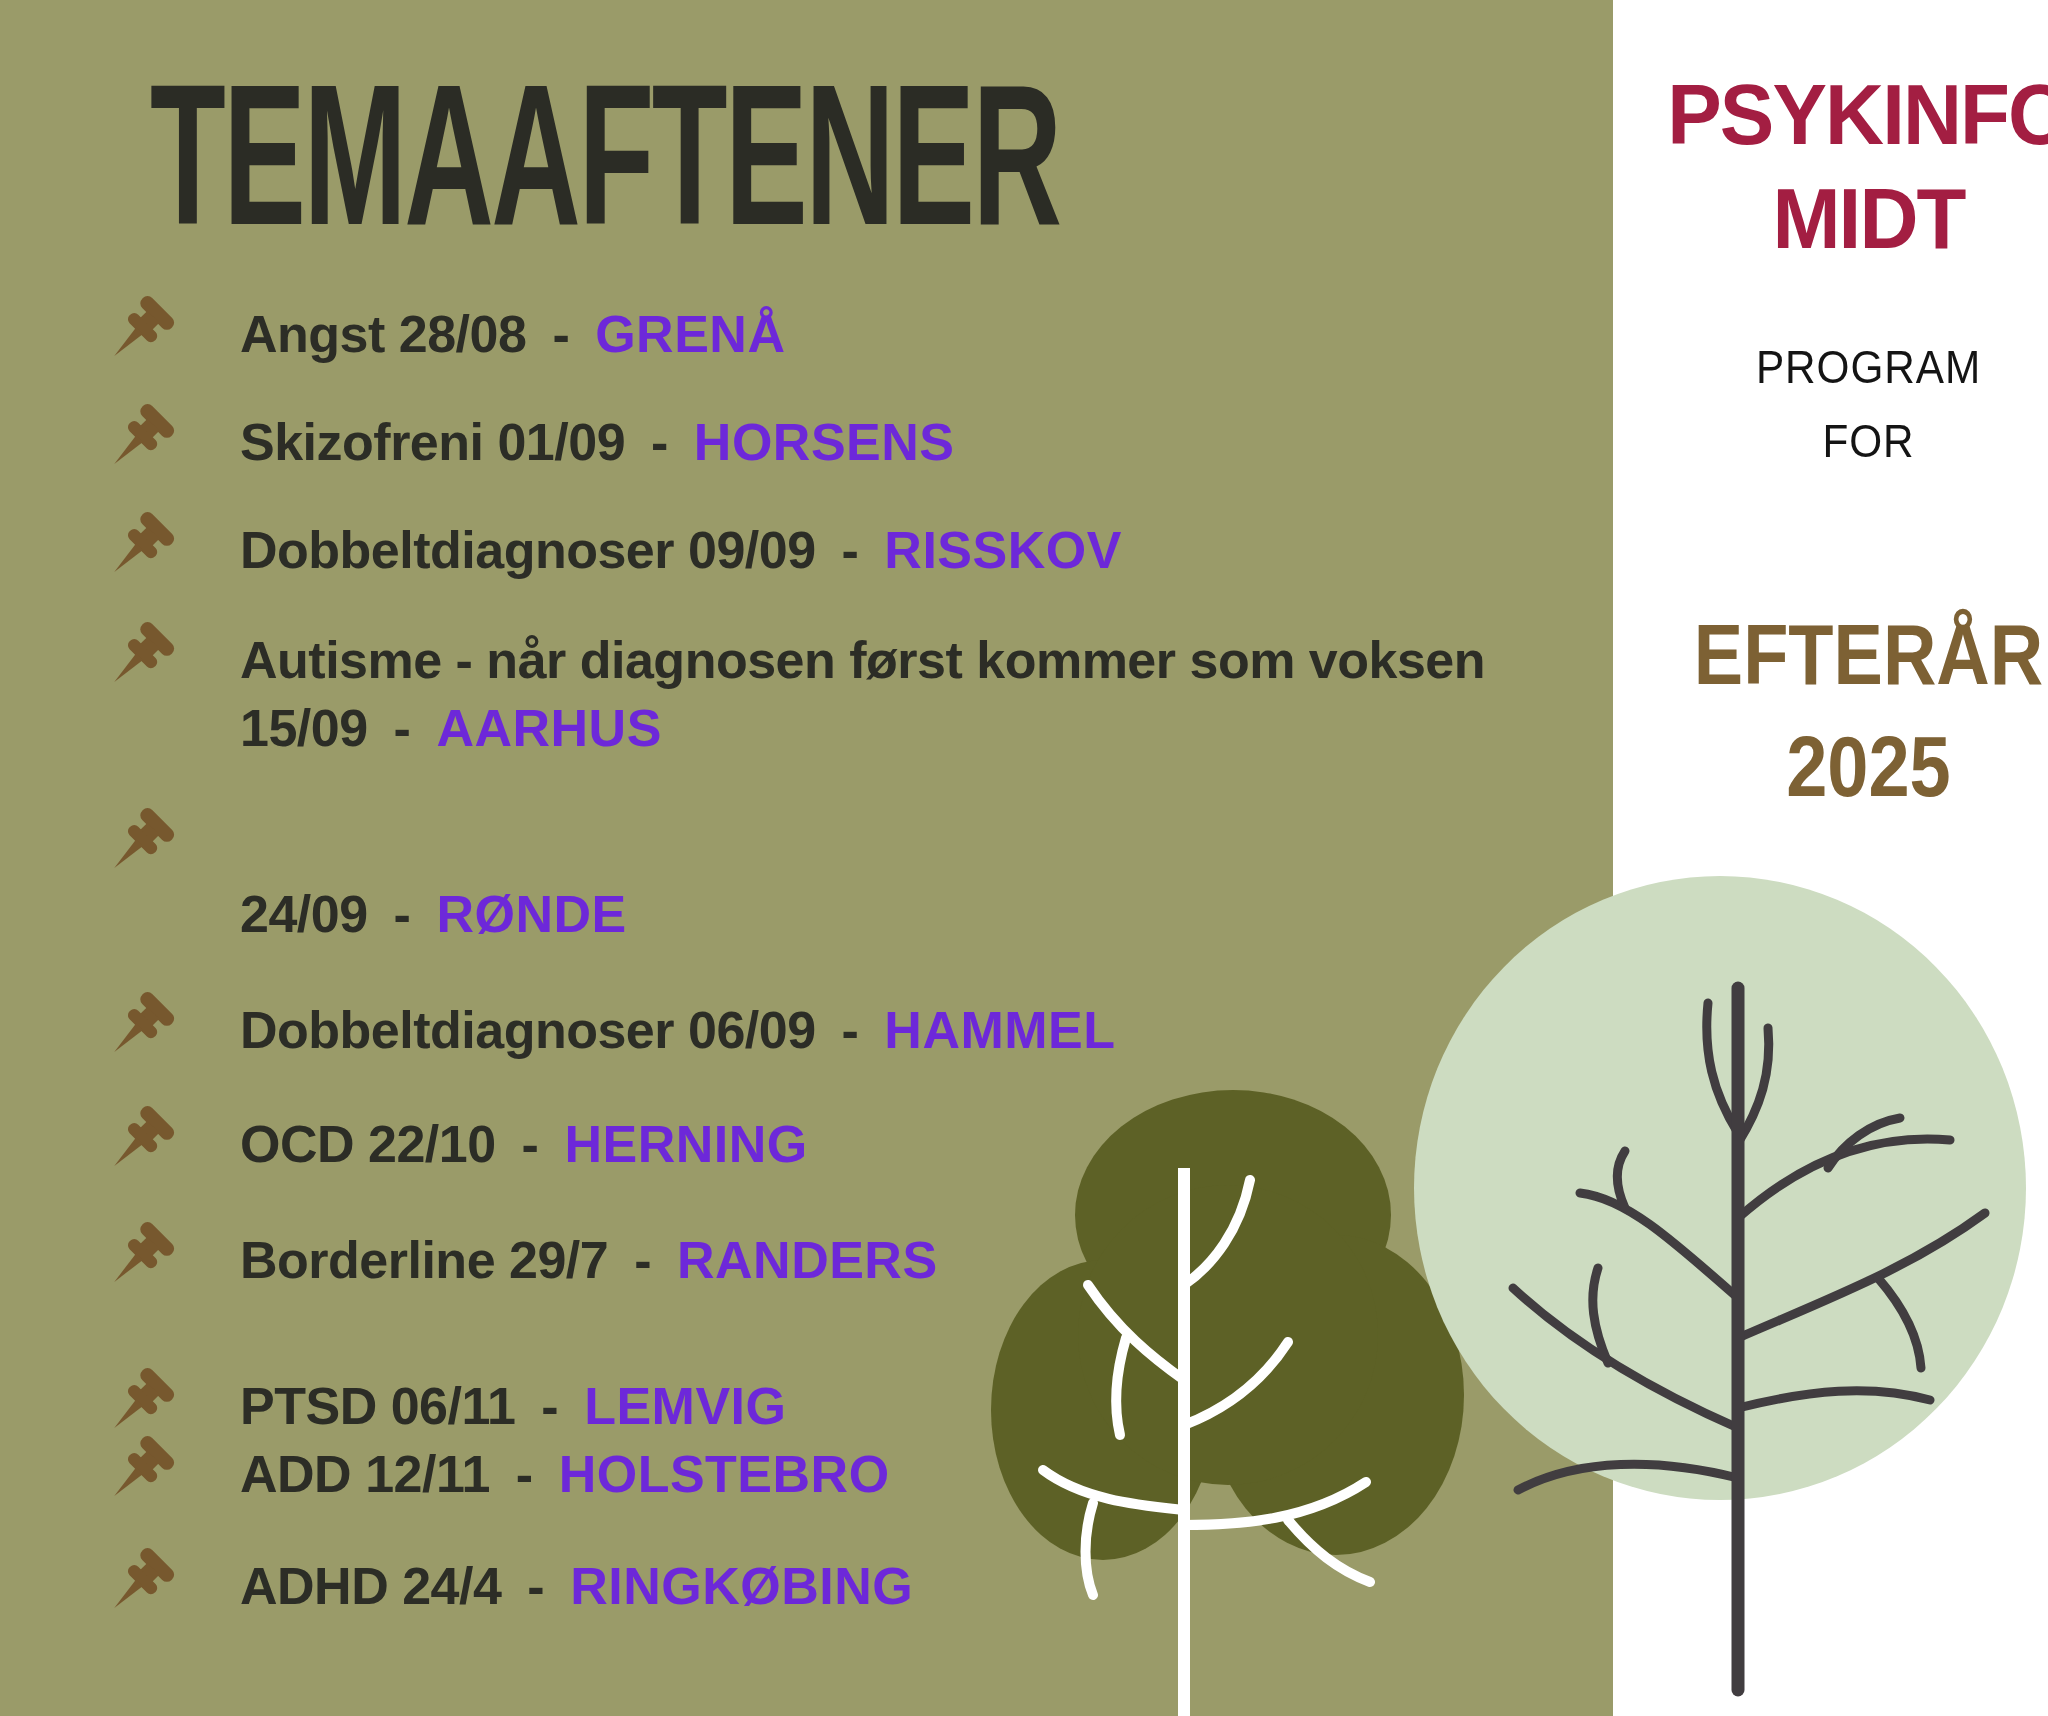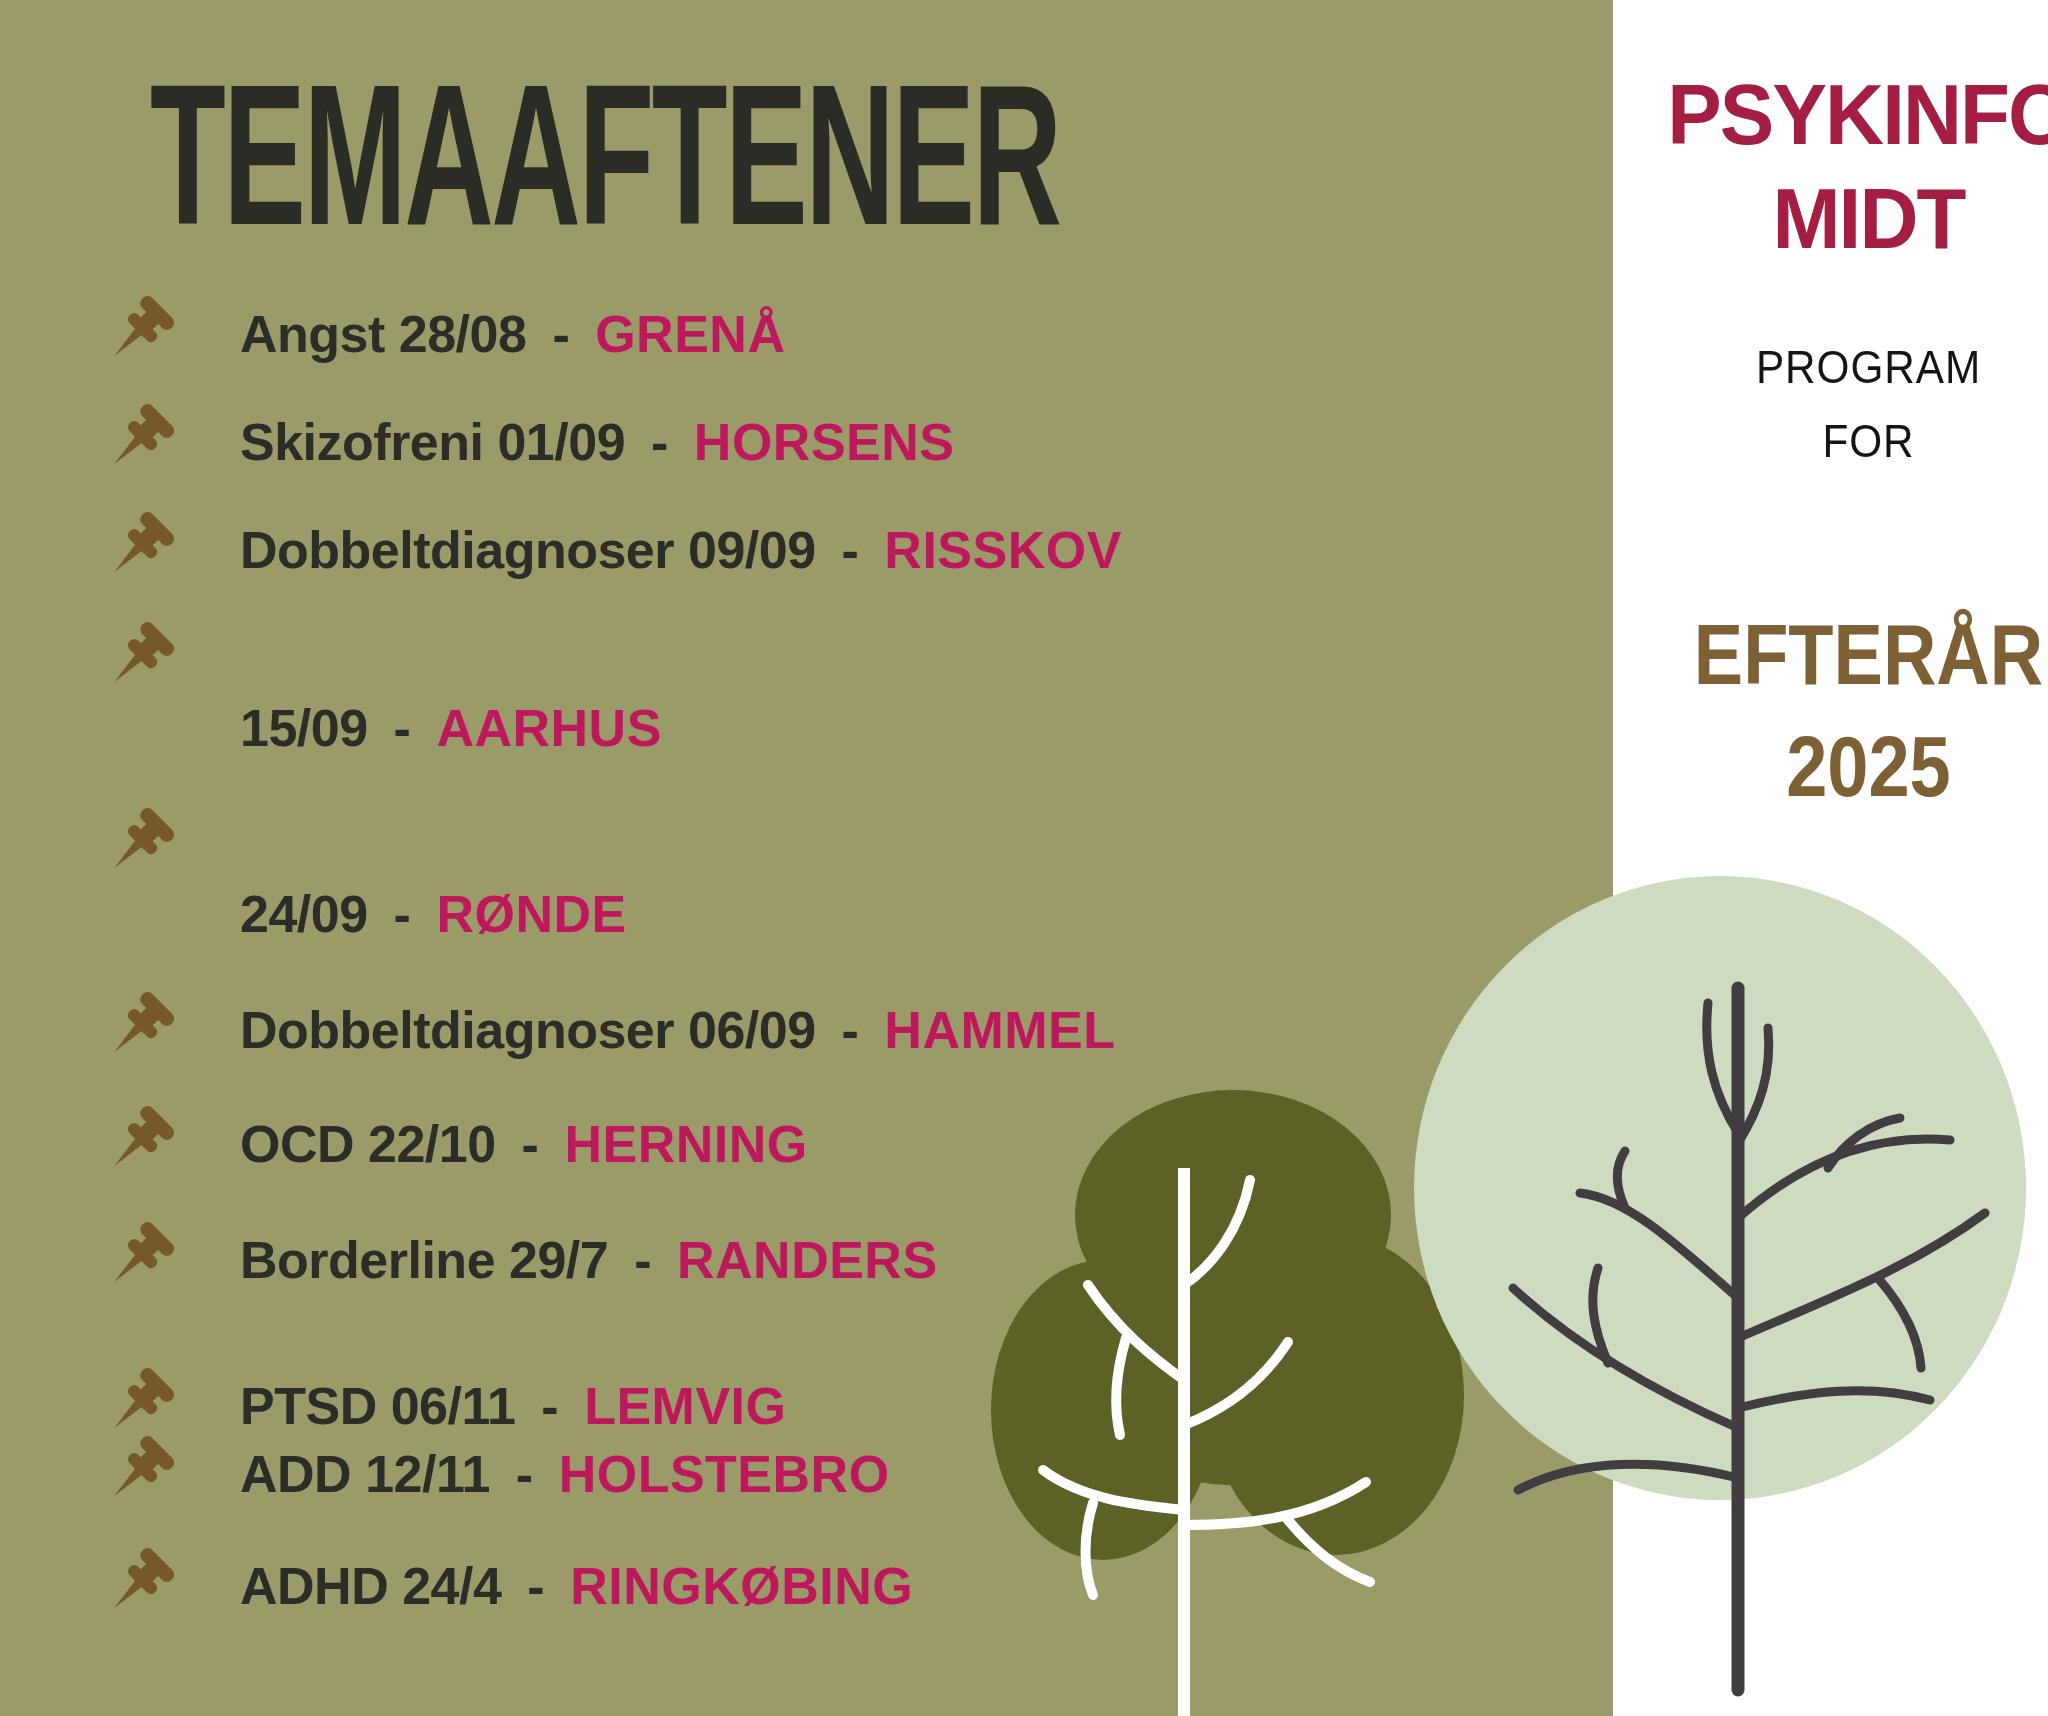--- a/index.html
+++ b/index.html
@@ -17,21 +17,21 @@
     letter-spacing:-4px; white-space:nowrap;
     transform:scaleX(0.62); transform-origin:left top;
   }
   
   .row {
     position:absolute; left:100px; width:1520px;
     font-size:52px; font-weight:bold; color:#2c2d26;
     letter-spacing:-0.5px; line-height:68px; white-space:nowrap;
   }
   .row .txt { margin-left:140px; }
-  .row .city { color:#be185d; letter-spacing:0.5px; }
+  .row .city { color:#6d28d9; letter-spacing:0.5px; }
   .row .sep { margin:0 12px; }
   .pin { position:absolute; left:14px; top:-8px; }
   
   .rightcol { position:absolute; left:1651px; top:0; width:435px; height:1716px; }
   .org {
     position:absolute; left:0; top:62px; width:435px; text-align:center;
     font-size:86px; font-weight:bold; color:#a31e42; line-height:104px;
     letter-spacing:-2px; transform:scaleX(0.95); transform-origin:center top;
   }
   .program {
@@ -136,21 +136,21 @@
 
     <div class="row" style="top:626px">
       <svg class="pin" viewBox="0 0 68 74" width="64" height="70">
           <g transform="translate(-4 8) rotate(45 34 30)" fill="#77582e">
             <rect x="12" y="0" width="44" height="15" rx="7"></rect>
             <rect x="25" y="13" width="18" height="12"></rect>
             <rect x="15" y="23" width="38" height="13" rx="6"></rect>
             <path d="M29,34 L39,34 L34,72 Z"></path>
           </g>
         </svg>
-      <div class="txt"><br><span>15/09</span> <span class="sep">-</span> <span class="city">AARHUS</span></div>
+      <div class="txt"><span>Autisme - når diagnosen først kommer som voksen</span><br><span>15/09</span> <span class="sep">-</span> <span class="city">AARHUS</span></div>
     </div>
 
     <div class="row" style="top:812px">
       <svg class="pin" viewBox="0 0 68 74" width="64" height="70">
           <g transform="translate(-4 8) rotate(45 34 30)" fill="#77582e">
             <rect x="12" y="0" width="44" height="15" rx="7"></rect>
             <rect x="25" y="13" width="18" height="12"></rect>
             <rect x="15" y="23" width="38" height="13" rx="6"></rect>
             <path d="M29,34 L39,34 L34,72 Z"></path>
           </g>

